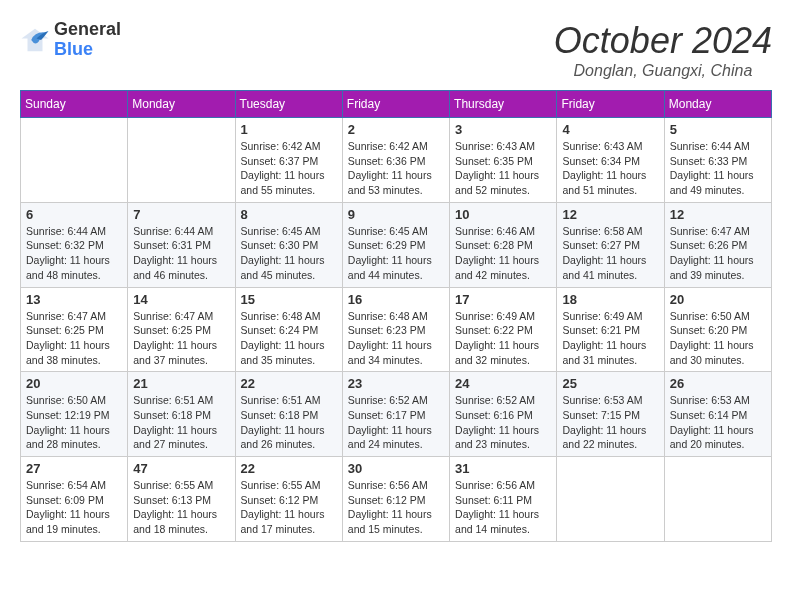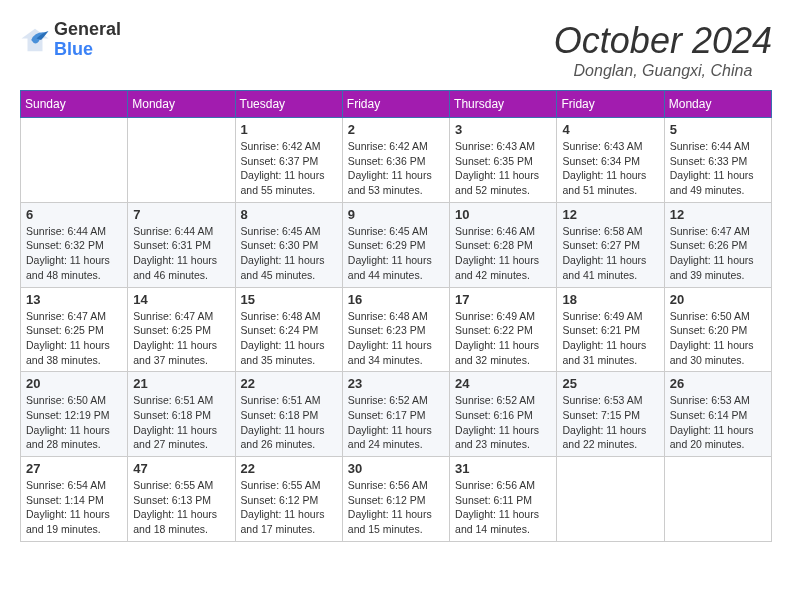--- a/index.html
+++ b/index.html
@@ -285,21 +285,21 @@
           <div class="day-number">26</div>
           <div class="day-info">Sunrise: 6:53 AM
 Sunset: 6:14 PM
 Daylight: 11 hours and 20 minutes.</div>
         </td>
       </tr>
       <tr>
         <td>
           <div class="day-number">27</div>
           <div class="day-info">Sunrise: 6:54 AM
-Sunset: 1:14 PM
+Sunset: 6:09 PM
 Daylight: 11 hours and 19 minutes.</div>
         </td>
         <td>
           <div class="day-number">47</div>
           <div class="day-info">Sunrise: 6:55 AM
 Sunset: 6:13 PM
 Daylight: 11 hours and 18 minutes.</div>
         </td>
         <td>
           <div class="day-number">22</div>

